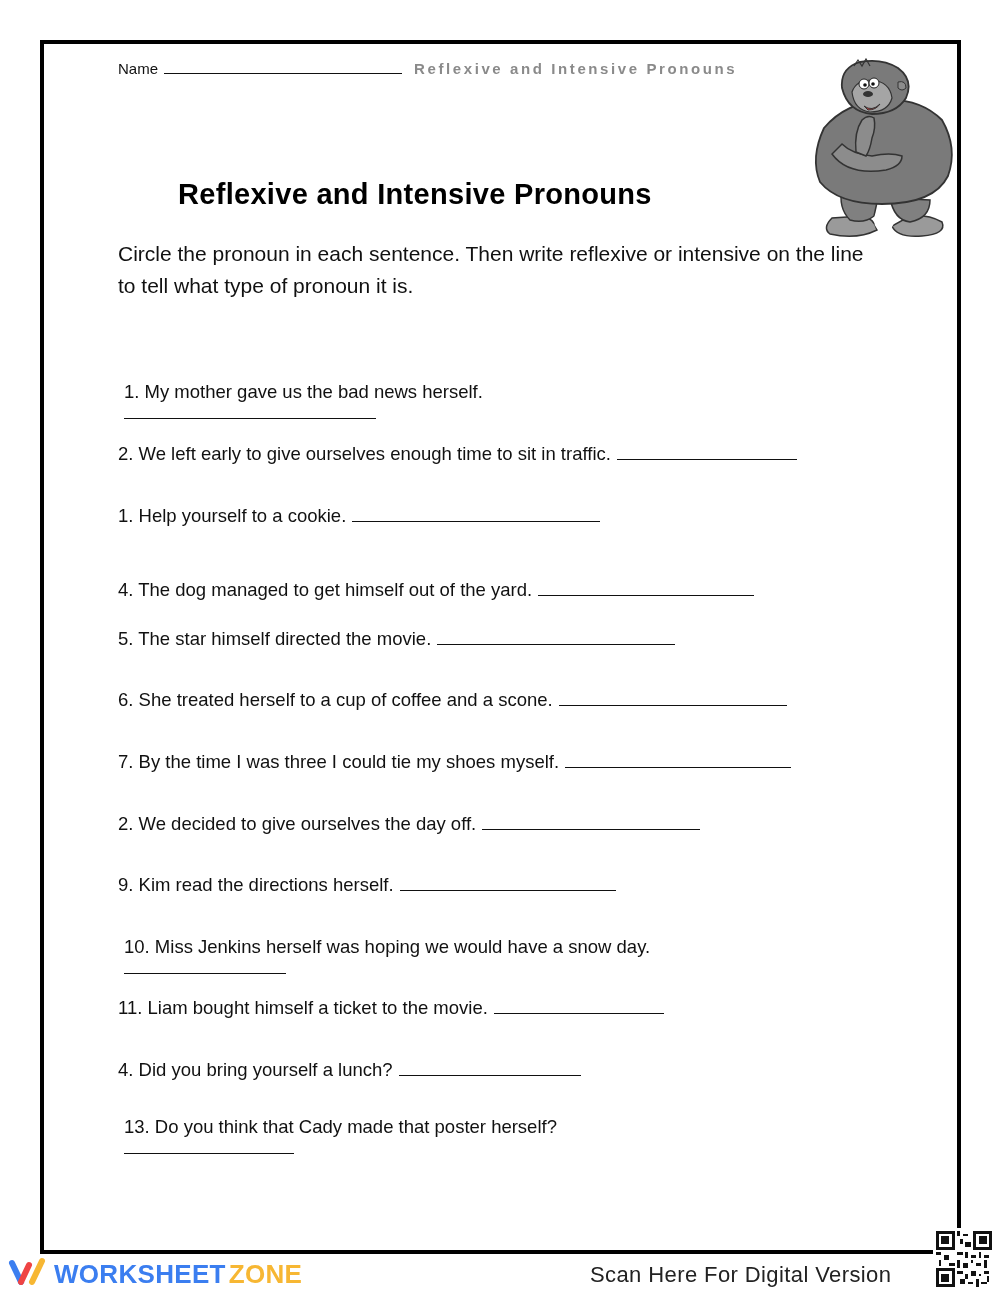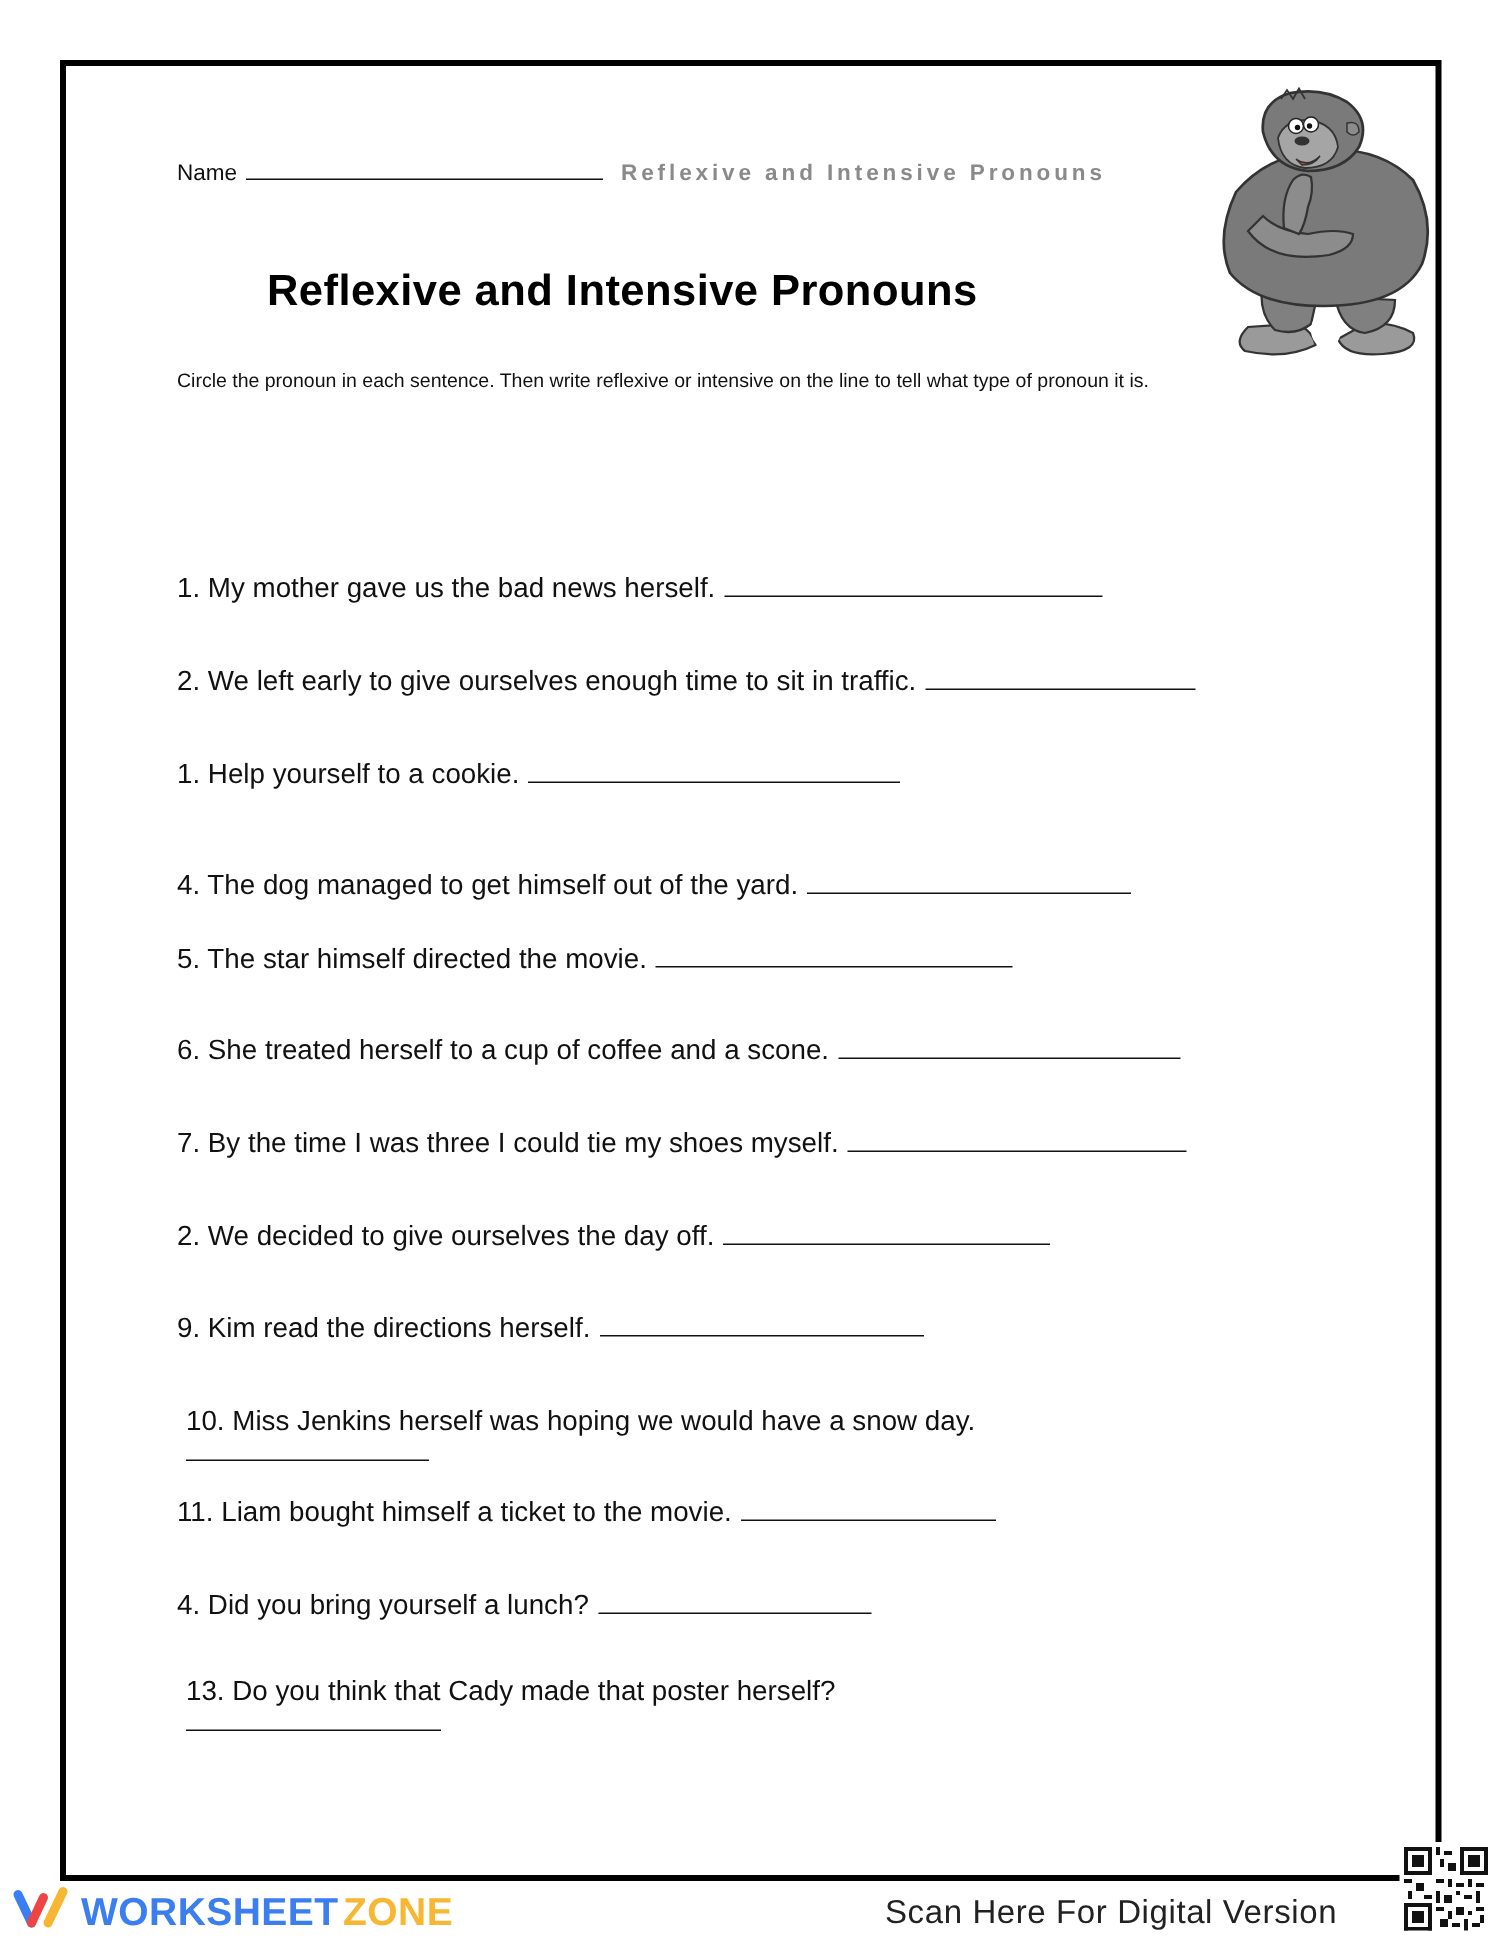--- a/index.html
+++ b/index.html
@@ -24,21 +24,20 @@
       background: #ffffff;
     }
     .header-line {
       position: absolute;
       left: 118px;
       top: 60px;
       height: 20px;
       display: flex;
       align-items: baseline;
       font-size: 15px;
-      margin-top: 46px;
     }
     .name-label { color: #111; }
     .name-line {
       display: inline-block;
       width: 238px;
       border-bottom: 1.5px solid #111;
       margin-left: 6px;
       height: 14px;
     }
     .header-title {
@@ -62,21 +61,21 @@
       font-size: 29px;
       font-weight: bold;
       color: #000;
       letter-spacing: 0.3px;
     }
     .instructions {
       position: absolute;
       left: 118px;
       top: 238px;
       width: 760px;
-      font-size: 13px;
+      font-size: 21px;
       line-height: 32px;
       color: #111;
     }
     .question {
       position: absolute;
       left: 118px;
       font-size: 18.5px;
       color: #111;
       white-space: nowrap;
       display: flex;
@@ -165,21 +164,21 @@
     <path d="M96 24 Q104 22 104 30 Q100 34 96 30 Z" fill="#8c8c8c" stroke="#333" stroke-width="1"></path>
 
     <path d="M52 8 L56 2 L60 8 L64 1 L68 8" fill="none" stroke="#333" stroke-width="1.2"></path>
   </svg>
 </div>
 
 <div class="main-title">Reflexive and Intensive Pronouns</div>
 
 <div class="instructions">Circle the pronoun in each sentence. Then write reflexive or intensive on the line to tell what type of pronoun it is.</div>
 
-<div class="question" style="top:381px;">
+<div class="question" style="top:381px;flex-direction:column;">
   <span>1. My mother gave us the bad news herself.</span>
   <span class="answer-line" style="width:252px;"></span>
 </div>
 <div class="question" style="top:443px;">
   <span>2. We left early to give ourselves enough time to sit in traffic.</span>
   <span class="answer-line" style="width:180px;"></span>
 </div>
 <div class="question" style="top:505px;">
   <span>1. Help yourself to a cookie.</span>
   <span class="answer-line" style="width:248px;"></span>

